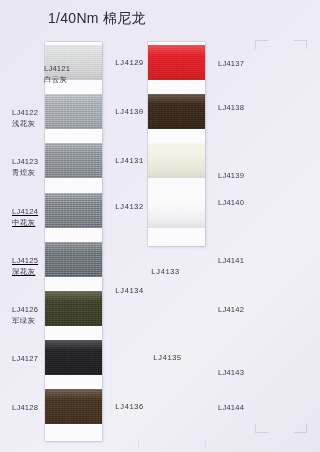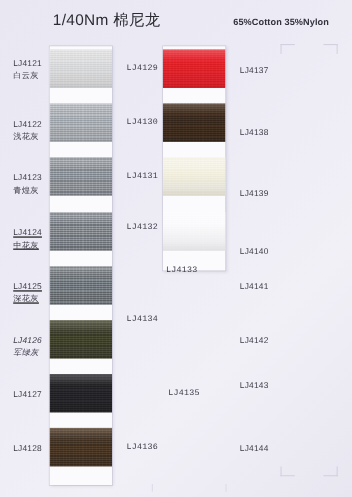--- a/index.html
+++ b/index.html
@@ -83,21 +83,20 @@
   .col-m{left:115px;font-family:Liberation Mono, monospace;}
   .col-r{left:218px;}
 </style>
 </head>
 <body>
 
 <div id="card">
 
   <div id="header">
     <div id="title">1/40Nm 棉尼龙</div>
-    <div id="composition">65%Cotton  35%Nylon</div>
   </div>
 
   <div class="corner tl">
       <i class="c-h"></i>
       <i class="c-v"></i>
     </div>
   <div class="corner tr">
       <i class="c-h"></i>
       <i class="c-v"></i>
     </div>
@@ -159,41 +158,41 @@
         <div class="weave"></div>
         <div class="sheen"></div>
       </div>
       <div class="band" style="top: 150.6px; height: 35px; background: rgb(251, 251, 253);">
         <div class="weave"></div>
         <div class="sheen"></div>
       </div>
     </div>
 
   <div id="labels">
-      <div class="label col-l" style="top: 53px;">
+      <div class="label col-l" style="top: 64px; margin-left: 32px;">
         <span class="code">LJ4121</span>
         <span class="cname">白云灰</span>
       </div>
       <div class="label col-l" style="top: 108.2px;">
         <span class="code">LJ4122</span>
         <span class="cname">浅花灰</span>
       </div>
       <div class="label col-l" style="top: 157.4px;">
         <span class="code">LJ4123</span>
         <span class="cname">青煌灰</span>
       </div>
       <div class="label col-l" style="top: 206.6px; text-decoration: underline;">
         <span class="code">LJ4124</span>
         <span class="cname">中花灰</span>
       </div>
       <div class="label col-l" style="top: 255.8px; text-decoration: underline;">
         <span class="code">LJ4125</span>
         <span class="cname">深花灰</span>
       </div>
-      <div class="label col-l" style="top: 305px; font-style: italic;">
+      <div class="label col-l" style="top: 305px;">
         <span class="code">LJ4126</span>
         <span class="cname">军绿灰</span>
       </div>
       <div class="label col-l" style="top: 354.2px;">
         <span class="code">LJ4127</span>
       </div>
       <div class="label col-l" style="top: 403.4px;">
         <span class="code">LJ4128</span>
       </div>
       <div class="label col-m" style="top: 59px;">
@@ -201,51 +200,51 @@
       </div>
       <div class="label col-m" style="top: 108.2px;">
         <span class="code">LJ4130</span>
       </div>
       <div class="label col-m" style="top: 157.4px;">
         <span class="code">LJ4131</span>
       </div>
       <div class="label col-m" style="top: 203px;">
         <span class="code">LJ4132</span>
       </div>
-      <div class="label col-m" style="top: 242px; padding-left: 36px;">
+      <div class="label col-m" style="top: 268px; padding-left: 36px;">
         <span class="code">LJ4133</span>
       </div>
       <div class="label col-m" style="top: 287px;">
         <span class="code">LJ4134</span>
       </div>
       <div class="label col-m" style="top: 354.2px; padding-left: 38px;">
         <span class="code">LJ4135</span>
       </div>
       <div class="label col-m" style="top: 403.4px;">
         <span class="code">LJ4136</span>
       </div>
       <div class="label col-r" style="top: 59px;">
         <span class="code">LJ4137</span>
       </div>
-      <div class="label col-r" style="top: 116px;">
+      <div class="label col-r" style="top: 103px;">
         <span class="code">LJ4138</span>
       </div>
       <div class="label col-r" style="top: 171px;">
         <span class="code">LJ4139</span>
       </div>
-      <div class="label col-r" style="top: 224px; text-align: right;">
+      <div class="label col-r" style="top: 198px; text-align: right;">
         <span class="code">LJ4140</span>
       </div>
       <div class="label col-r" style="top: 255.8px;">
         <span class="code">LJ4141</span>
       </div>
       <div class="label col-r" style="top: 305px;">
         <span class="code">LJ4142</span>
       </div>
-      <div class="label col-r" style="top: 346px;">
+      <div class="label col-r" style="top: 368px;">
         <span class="code">LJ4143</span>
       </div>
       <div class="label col-r" style="top: 403.4px;">
         <span class="code">LJ4144</span>
       </div>
     </div>
 
 </div>
 
 </body></html>

